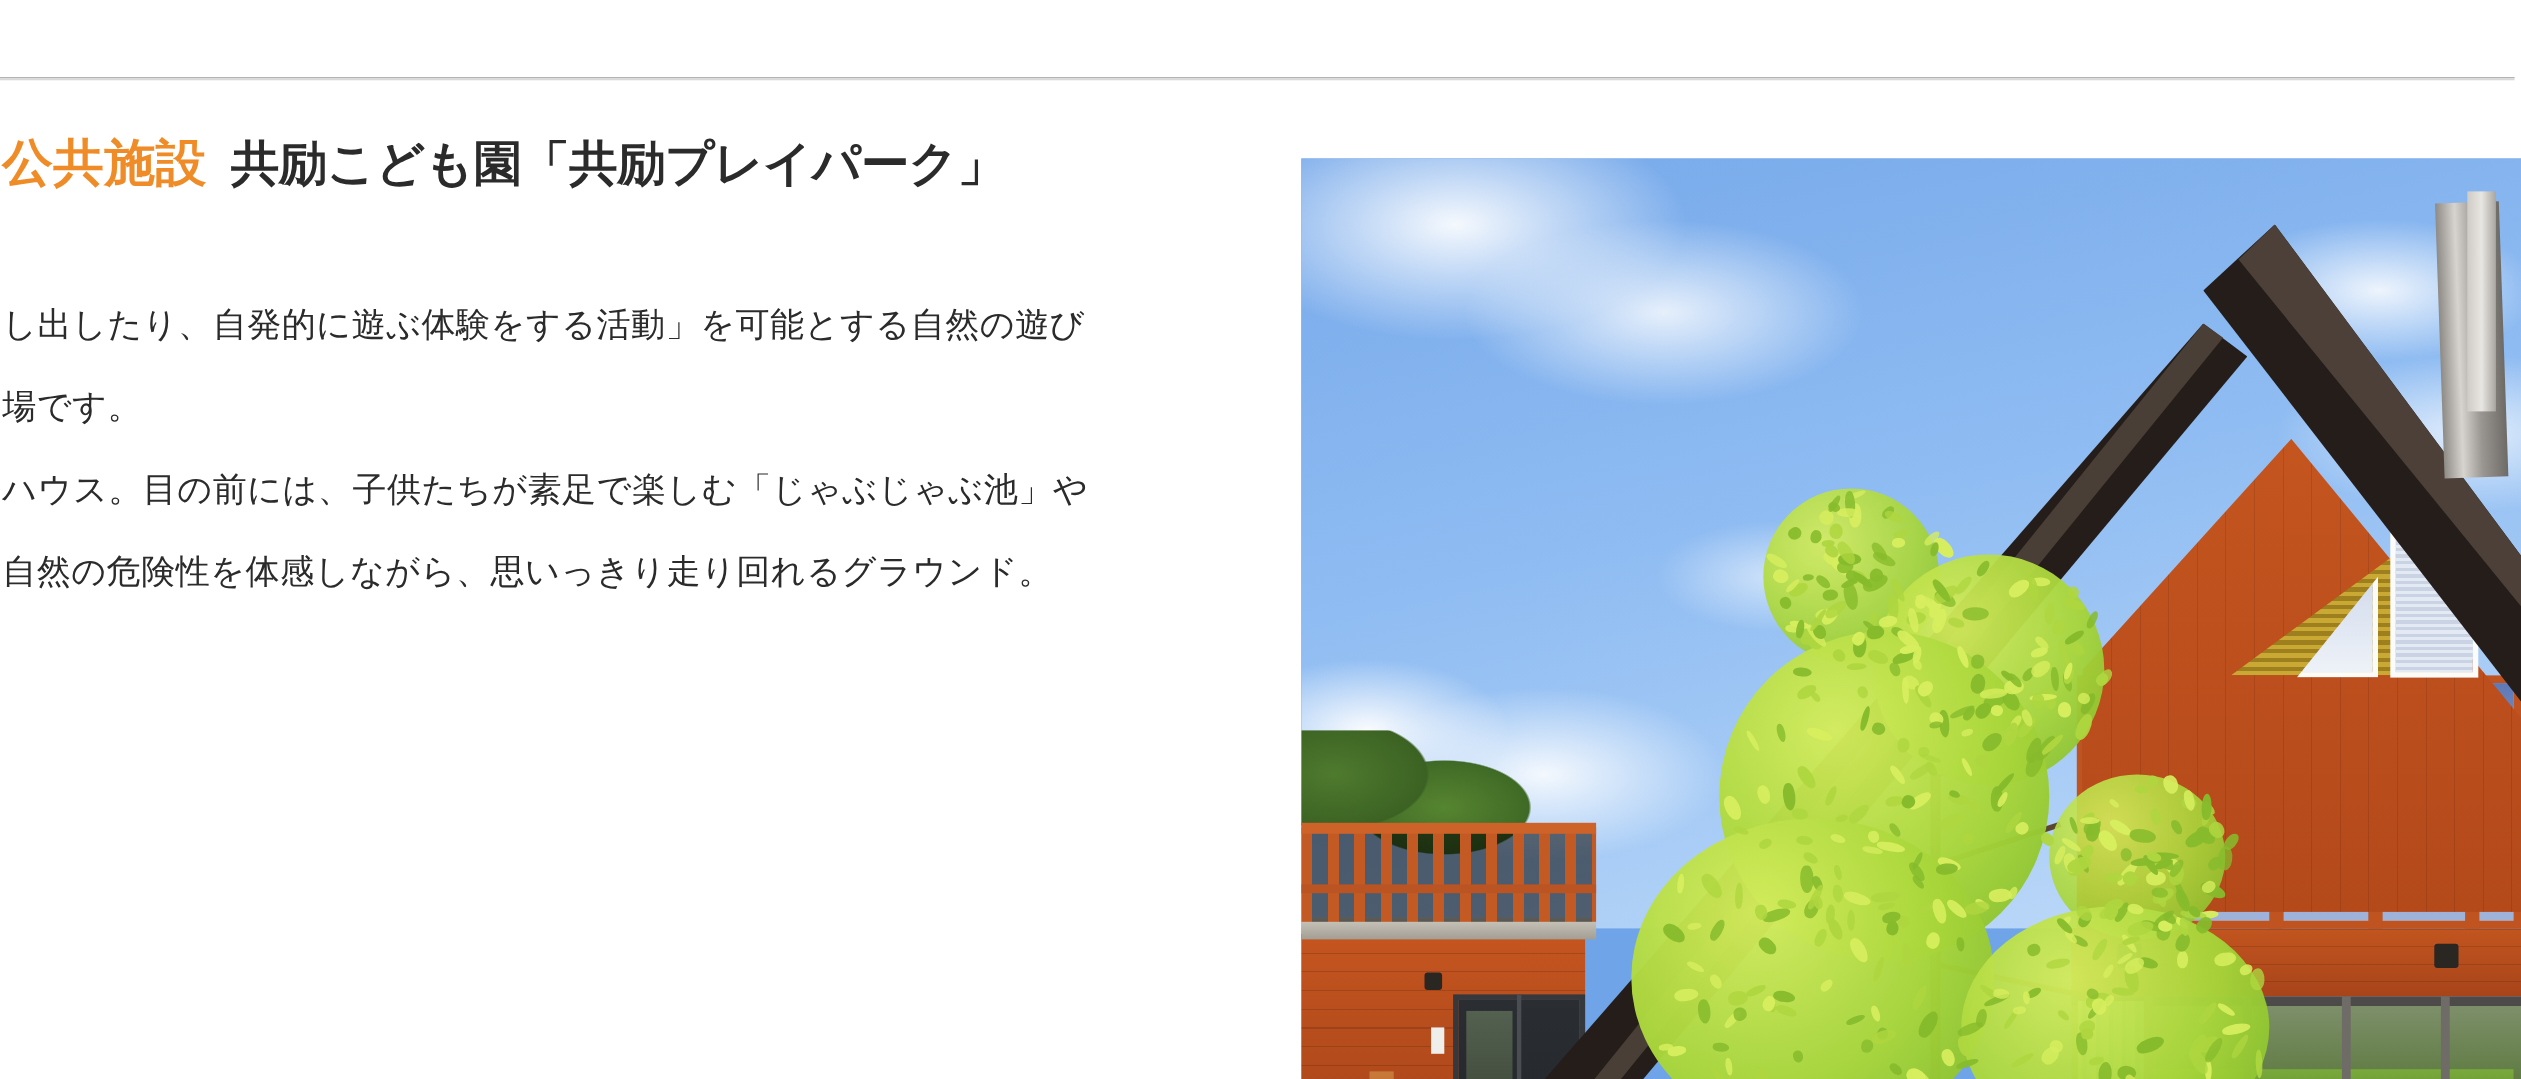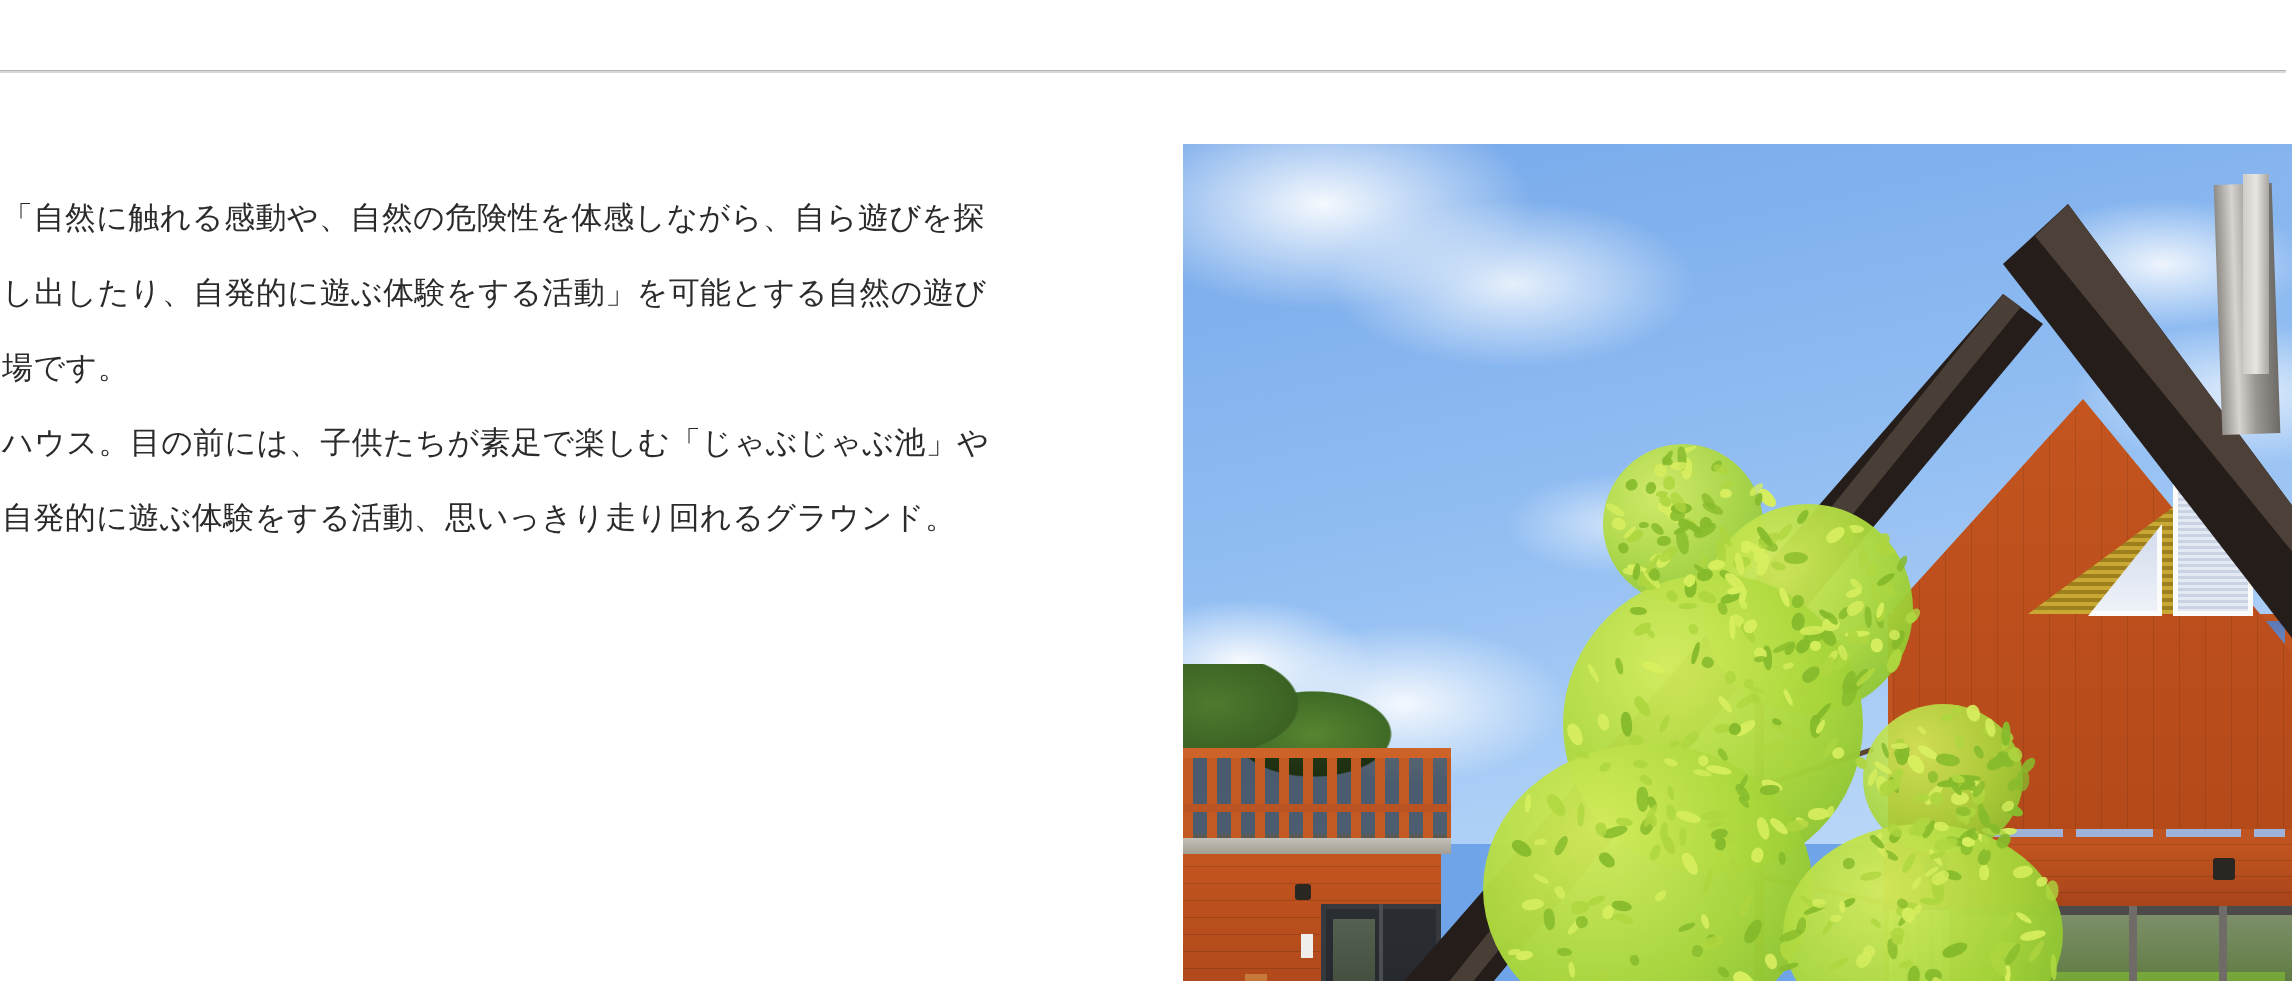--- a/index.html
+++ b/index.html
@@ -273,28 +273,31 @@
 </head>
 <body>
 
 <div class="page">
 
   <div class="top-rule"></div>
   <div class="top-rule-shadow"></div>
 
   <div class="text-col">
 
+    <div class="title-row">
+      <span class="tag-public">公共施設</span>
+      <span class="title-main">共励こども園「共励プレイパーク」</span>
+    </div>
 
 
     <div class="body-block">
-      <div class="body-line">「自然に触れる感動や、自然の危険性を体感しながら、自ら遊びを探</div>
       <div class="body-line">し出したり、自発的に遊ぶ体験をする活動」を可能とする自然の遊び</div>
       <div class="body-line">場です。</div>
       <div class="body-line">ハウス。目の前には、子供たちが素足で楽しむ「じゃぶじゃぶ池」や</div>
-      <div class="body-line">自発的に遊ぶ体験をする活動、思いっきり走り回れるグラウンド。</div>
+      <div class="body-line">自然の危険性を体感しながら、思いっきり走り回れるグラウンド。</div>
     </div>
   </div>
 
   <div class="photo">
 
     <div class="ph-layer sky"></div>
     <div class="ph-layer hill"></div>
 
     <div class="ph-layer far-house"></div>
 

